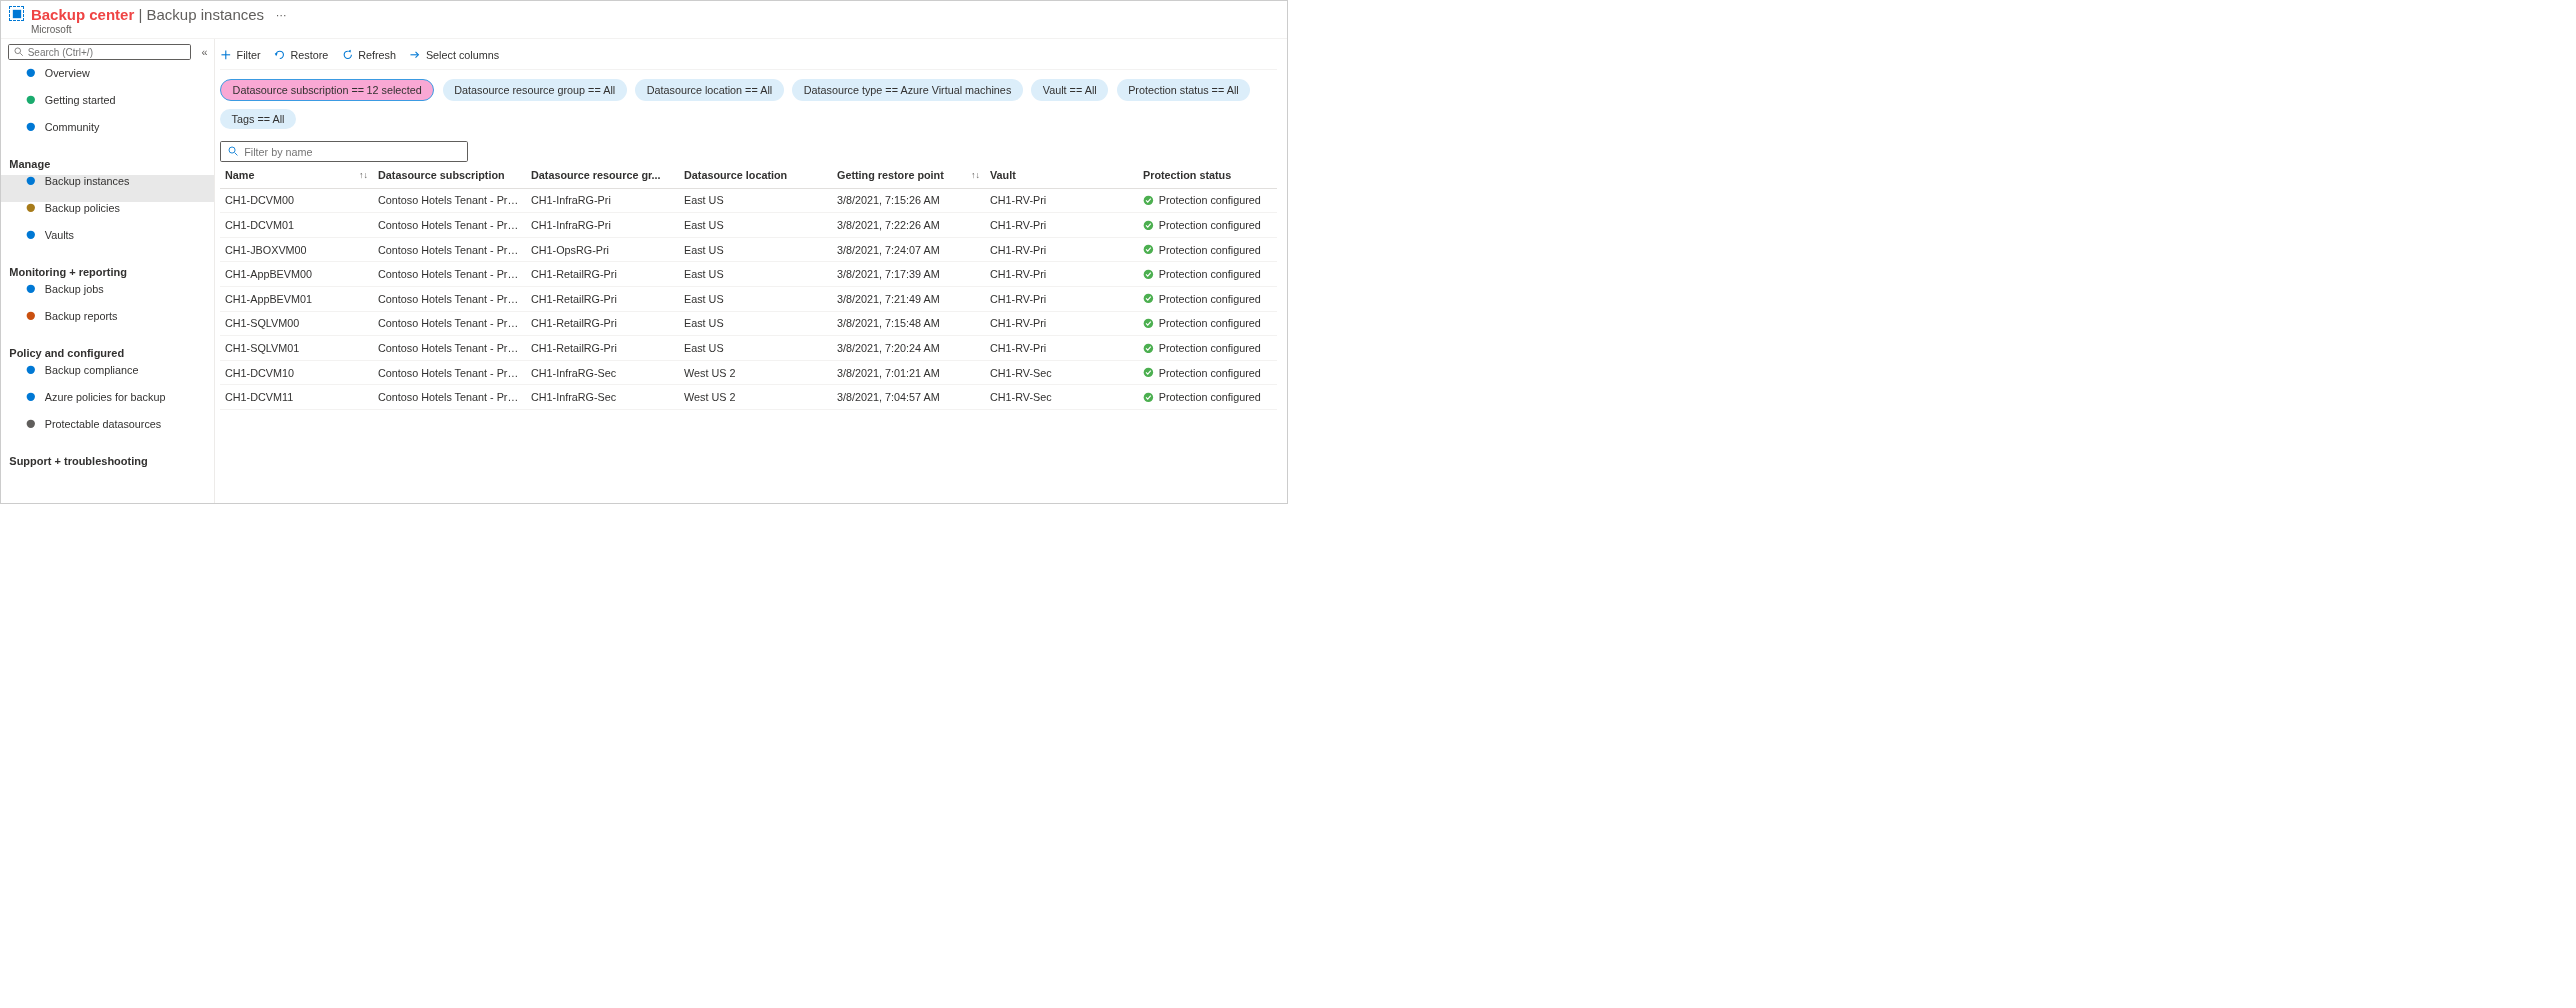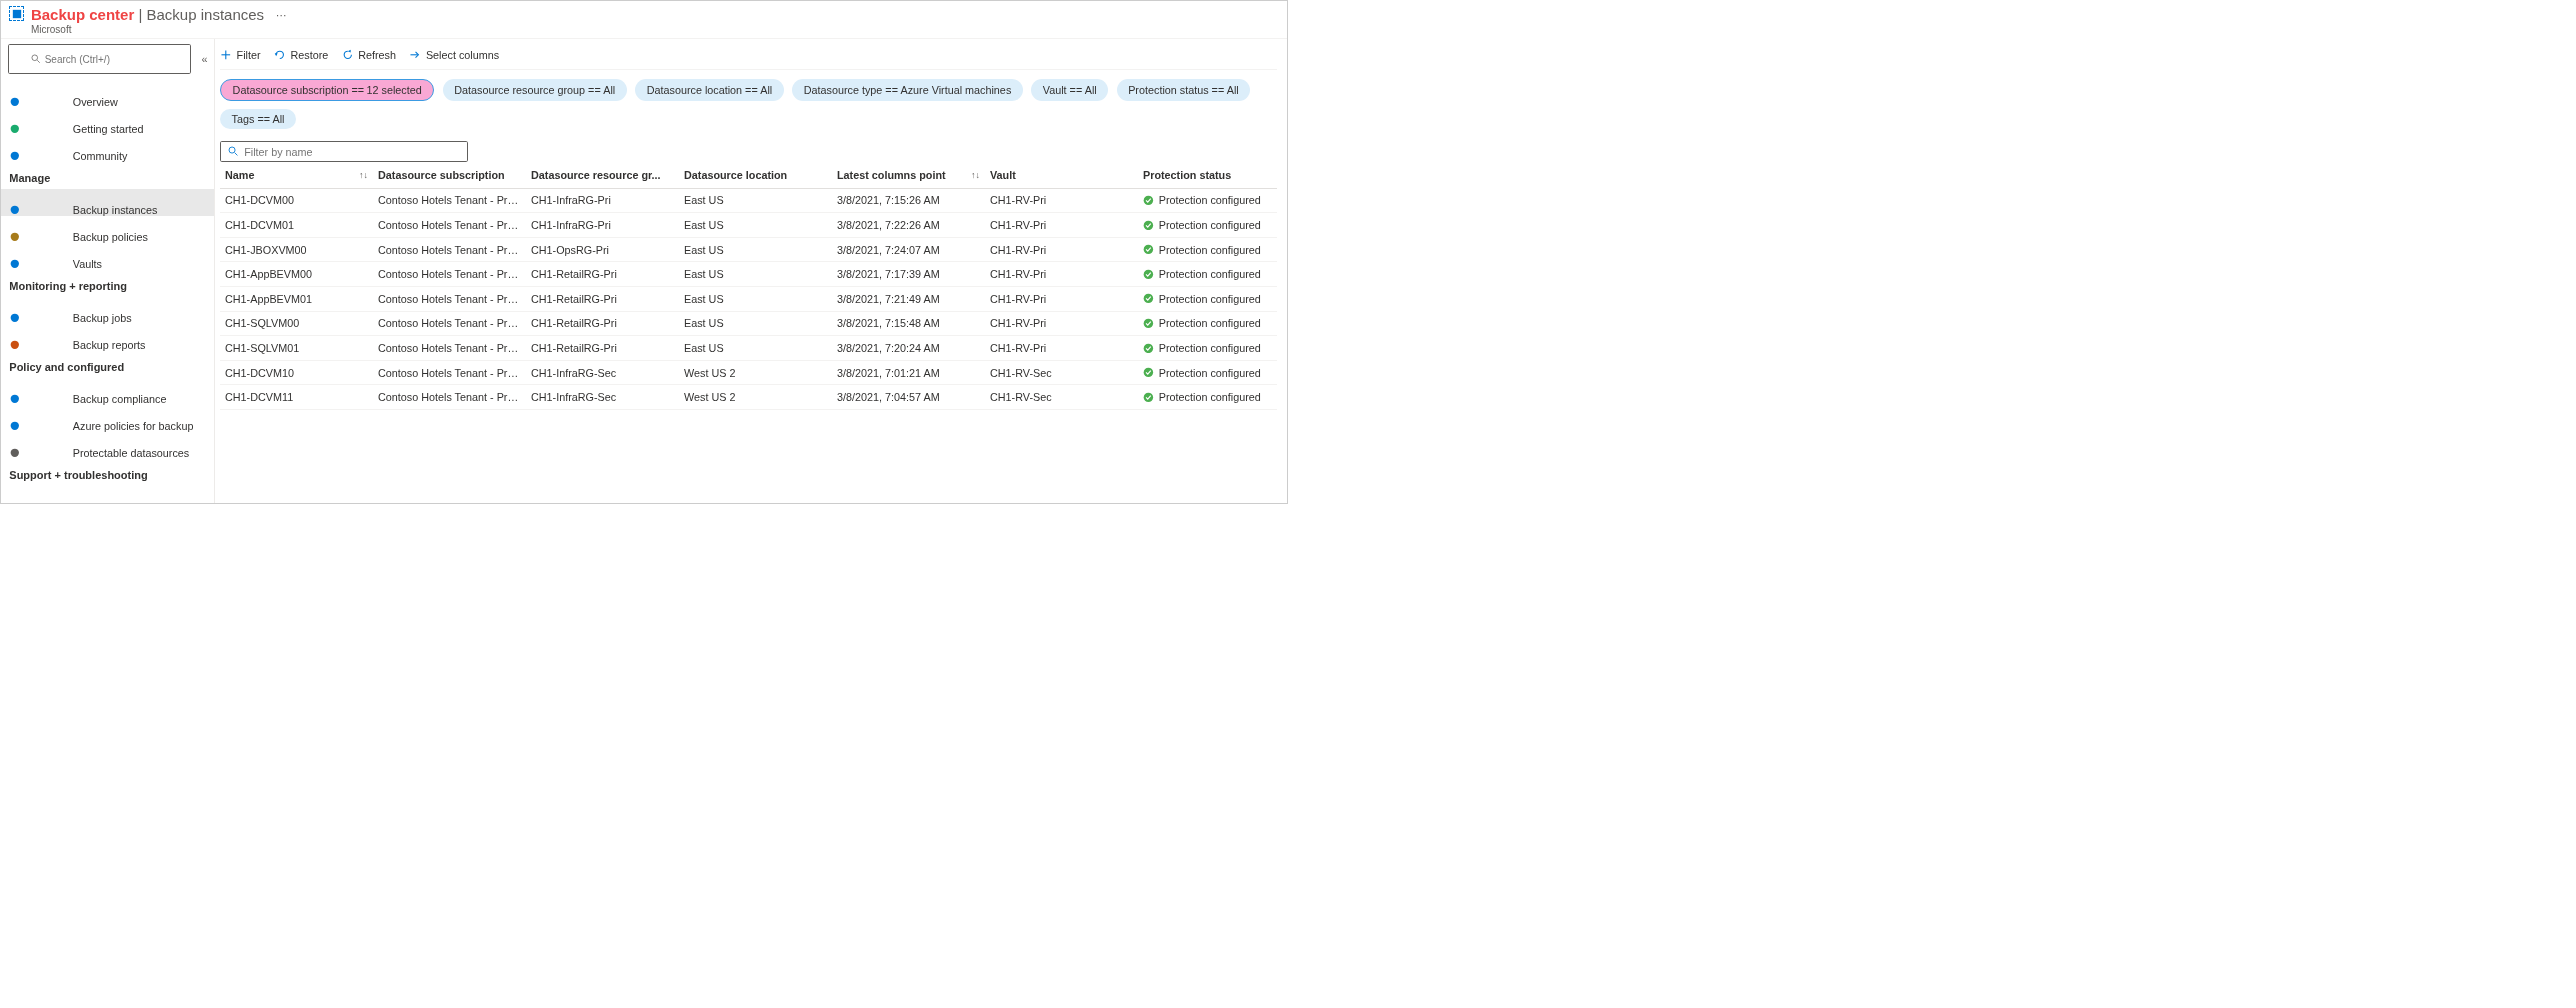--- a/index.html
+++ b/index.html
@@ -15,25 +15,25 @@
   .header-sub { font-size: 10px; color: #605e5c; margin-top: 0.8px; }
   .header-block { display: flex; flex-direction: column; }
   .ellipsis { margin-left: 11.6px; color: #605e5c; cursor: pointer; margin-top: 3.3px; }
 
   
   .body { display: flex; flex: 1; min-height: 0; }
 
   
   .sidebar { width: 214px; display: flex; flex-direction: column; padding-top: 5px; border-right: 0.8px solid #edebe9; }
   .search-row { display: flex; align-items: center; padding: 0 6.6px 6.6px; }
-  .search-box { flex: 1; position: relative; border: 0.8px solid #605e5c; border-radius: 1.7px; height: 30px; display: flex; align-items: center; padding: 0 22px; }
+  .search-box { flex: 1; position: relative; border: 0.8px solid #605e5c; border-radius: 1.7px; height: 16px; display: flex; align-items: center; padding: 0 5px; }
   .search-box input { border: none; outline: none; width: 100%; font-size: 10px; color: #605e5c; }
   .search-box .sicon { margin-right: 4.1px; color: #605e5c; }
   .collapse { margin-left: 10px; color: #605e5c; cursor: pointer; font-size: 10.8px; }
-  .side-item { display: flex; align-items: flex-end; height: 27px; padding: 0 7px; cursor: pointer; gap: 44px; }
+  .side-item { display: flex; align-items: flex-start; height: 27px; padding: 0 23px; cursor: pointer; }
   .side-item .i { width: 13.3px; margin-right: 7.5px; display: inline-flex; align-items:center; justify-content:center; }
   .side-item.selected { background: #e8e8e8; }
   .side-section { padding: 10px 8.3px 5px; font-weight: 600; color: #323130; font-size: 11px; }
 
   
   .main { flex: 1; display: flex; flex-direction: column; padding: 5px 10px 0 5px; overflow: hidden; }
   .toolbar { display: flex; align-items: center; padding: 5px 0 8.3px 0; gap: 13.3px; border-bottom: 0.8px solid #f3f2f1; }
   .tb-btn { display: inline-flex; align-items: center; color: #323130; cursor: pointer; }
   .tb-btn .ic { color: #0078d4; margin-right: 5px; display:inline-flex; }
   
@@ -304,21 +304,21 @@
                   <span>Datasource resource gr...</span>
                 </div>
               </th>
               <th>
                 <div class="th-inner">
                   <span>Datasource location</span>
                 </div>
               </th>
               <th>
                 <div class="th-inner">
-                  <span>Latest columns point</span>
+                  <span>Getting restore point</span>
                   <span class="sort">↑↓</span>
                 </div>
               </th>
               <th>
                 <div class="th-inner">
                   <span>Vault</span>
                 </div>
               </th>
               <th>
                 <div class="th-inner">

